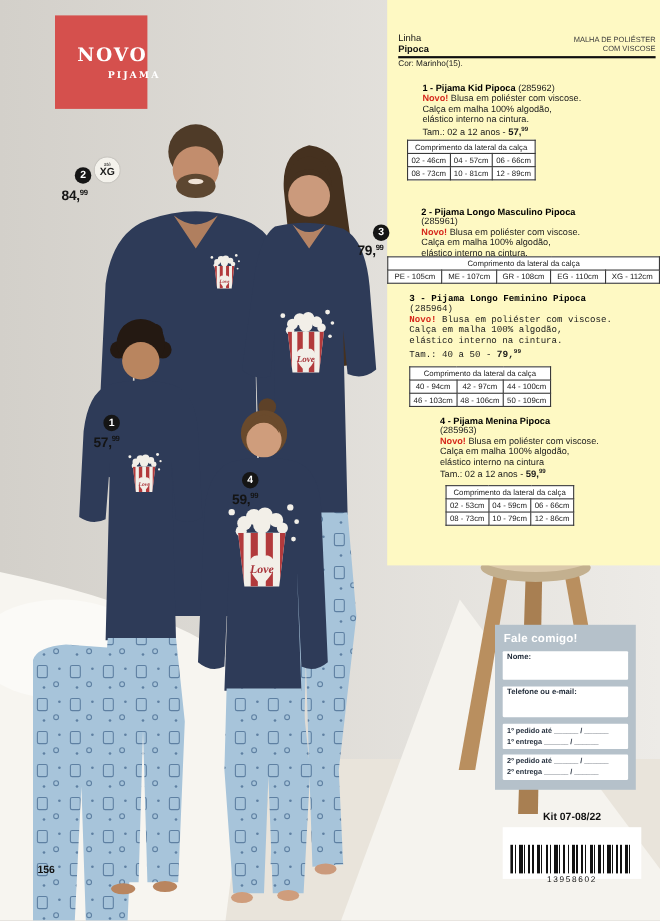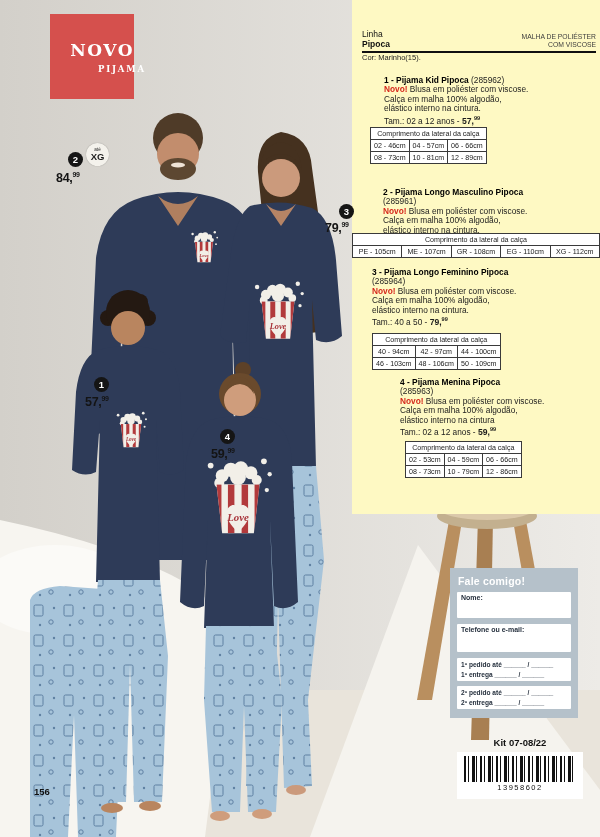--- a/index.html
+++ b/index.html
@@ -11,21 +11,21 @@
   .panel{position:absolute;left:352px;top:0;width:248px;height:514px;background:#fef9c3;z-index:1;color:#222;}
   .hdr{position:absolute;top:30px;left:10px;width:234px;}
   .hdr-row{display:flex;justify-content:space-between;align-items:flex-end;}
   .linha{font-size:8.5px;line-height:9.5px;color:#111;}
   .linha .nm{font-weight:bold;}
   .material{font-size:6.8px;line-height:8px;text-align:right;color:#3c3c3c;}
   .rule{border-bottom:2.5px solid #101010;margin-top:2px;}
   .cor{font-size:7.5px;margin-top:0;color:#222;}
 
   .pblock{position:absolute;font-size:8.3px;line-height:9.4px;color:#1c1c1c;}
-  .pb1{top:76px;left:32px;} .pb2{top:167px;left:31px;margin-top:21px;} .pb3{top:268px;left:20px;} .pb4{top:378px;left:48px;}
+  .pb1{top:76px;left:32px;} .pb2{top:167px;left:31px;margin-top:21px;} .pb3{top:268px;left:20px;font-family:Liberation Mono, monospace;} .pb4{top:378px;left:48px;}
   .ptitle{font-weight:bold;font-size:8.4px;color:#000;}
   .pcode{font-weight:normal;}
   .novo{color:#d6281c;font-weight:bold;}
   .tam b{font-size:8.6px;}
   .tam sup{font-size:5.6px;font-weight:bold;vertical-align:super;}
 
   table.szt{position:absolute;border-collapse:collapse;background:#fff;table-layout:fixed;}
   .szt th,.szt td{border:1px solid #3a3a3a;font-size:7.1px;font-weight:normal;text-align:center;padding:1.5px 3px;white-space:nowrap;color:#1a1a1a;}
   .tb1{top:127px;left:18px;} .tb2{top:233px;left:0;width:248px;} .tb3{top:333px;left:20px;} .tb4{top:441px;left:53px;}
 
@@ -51,21 +51,21 @@
   .form-title{color:#fff;font-weight:bold;font-size:10.5px;margin:7px 0 5px 8px;letter-spacing:.2px;}
   .ffield{background:#fff;margin:0 7px 6px 7px;border-radius:1px;padding:2px 4px;color:#1f2a38;}
   .flabel{font-size:7px;font-weight:bold;}
   .f-nome{height:22px;} .f-tel{height:24px;}
   .forder{background:#fff;margin:0 7px 5px 7px;border-radius:1px;padding:2px 4px;color:#1f2a38;}
   .forder div{font-size:6.6px;font-weight:bold;line-height:9.5px;white-space:nowrap;}
 
   
   .kit{position:absolute;left:440px;top:737px;width:160px;text-align:center;z-index:2;}
   .kit-label{font-size:9.5px;font-weight:bold;color:#111;}
-  .bc-box{margin:4px auto 0;width:126px;height:47px;background:#fff;padding-top:4px;box-sizing:border-box;}
+  .bc-box{margin:4px auto 0;width:126px;height:47px;background:#fff;padding-top:16px;box-sizing:border-box;}
   .bars{width:112px;height:26px;margin:0 auto;background:repeating-linear-gradient(90deg,#111 0 2px,#fff 2px 4px,#111 4px 5px,#fff 5px 8px,#111 8px 11px,#fff 11px 12px,#111 12px 13px,#fff 13px 16px);}
   .bc-num{font-size:7.5px;letter-spacing:1.5px;color:#111;margin-top:1px;}
 
   .pagenum{position:absolute;left:34px;top:786px;font-size:9.5px;font-weight:bold;color:#111;z-index:2;}
 </style>
 </head>
 <body>
 
 <div class="page">
 

